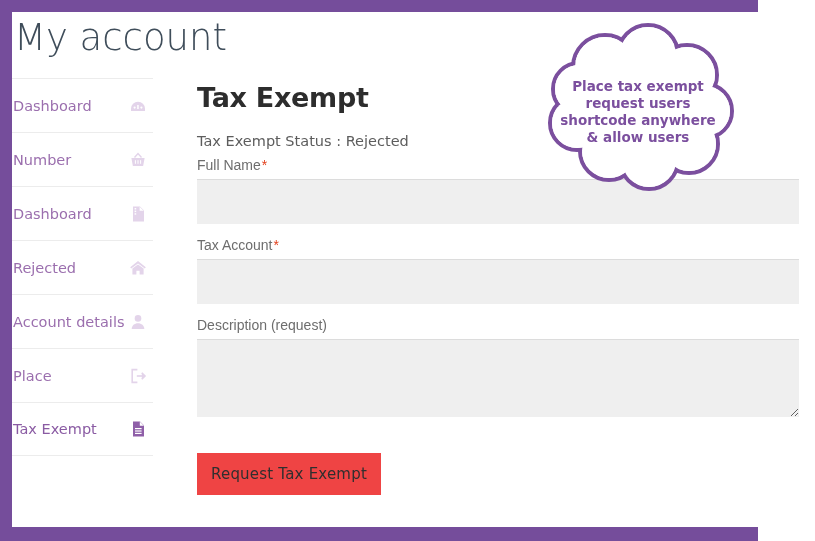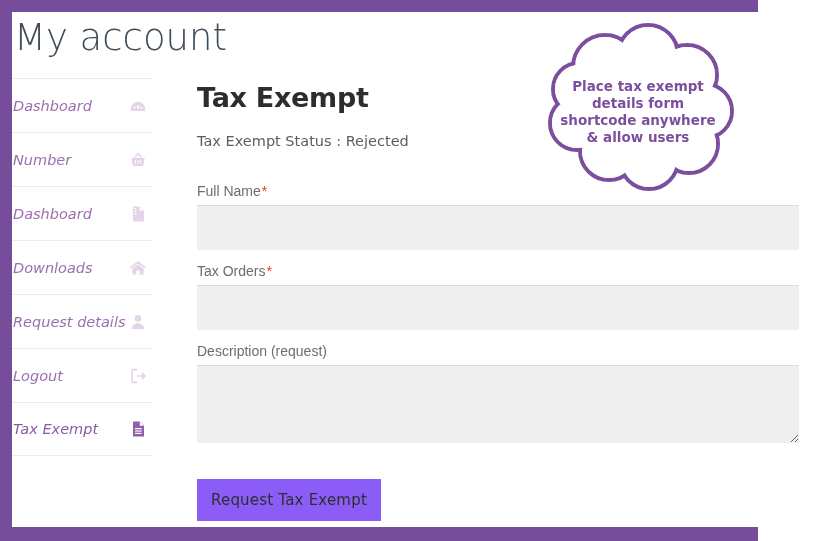--- a/index.html
+++ b/index.html
@@ -59,21 +59,20 @@
     padding: 0 6px 0 1px;
   }
   .nav-item:last-child { border-bottom: 1px solid #ececec; }
 
   .nav-label {
     font-size: 14.5px;
     color: #9b6fae;
     font-family: "DejaVu Sans", sans-serif;
     font-weight: 400;
     white-space: nowrap;
-    font-style: italic;
   }
   .nav-item.active .nav-label { color: #8a5ba3; }
 
   .nav-icon {
     width: 18px;
     height: 18px;
     flex: 0 0 18px;
     display: flex;
     align-items: center;
     justify-content: center;
@@ -97,21 +96,21 @@
     font-family: "DejaVu Sans", sans-serif;
     letter-spacing: -0.3px;
     margin-bottom: 20px;
     white-space: nowrap;
   }
 
   .status-line {
     font-size: 14.5px;
     color: #5d5d5d;
     font-family: "DejaVu Sans", sans-serif;
-    margin-bottom: 34px;
+    margin-bottom: 8px;
     white-space: nowrap;
   }
 
   .field { margin-bottom: 13px; }
 
   .field-label {
     display: block;
     font-size: 14px;
     color: #6d6d6d;
     font-family: Liberation Sans, sans-serif;
@@ -150,21 +149,21 @@
     font-size: 14px;
     color: #444;
     padding: 6px 10px;
     font-family: "DejaVu Sans", sans-serif;
   }
 
   .submit-btn {
     margin-top: 23px;
     width: 184px;
     height: 42px;
-    background: #8b5cf6;
+    background: #ef4444;
     border: none;
     color: #2f2f2f;
     font-size: 15px;
     font-family: "DejaVu Sans", sans-serif;
     cursor: pointer;
     letter-spacing: 0.2px;
   }
 
   
   #callout {
@@ -238,41 +237,41 @@
             <path d="M4 1.5h7L15 5.5v11H4v-15z"></path>
             <path d="M10.6 1.7v4h4" fill="#fff"></path>
             <rect x="5.6" y="3" width="1.6" height="1.5" fill="#fff"></rect>
             <rect x="5.6" y="5.6" width="1.6" height="1.5" fill="#fff"></rect>
             <rect x="5.6" y="8.2" width="1.6" height="1.5" fill="#fff"></rect>
           </svg>
         </span>
       </div>
 
       <div class="nav-item">
-        <span class="nav-label">Downloads</span>
+        <span class="nav-label">Rejected</span>
         <span class="nav-icon">
           <svg width="18" height="18" viewBox="0 0 18 18" fill="currentColor">
             <path d="M9 2 1.2 8.3l1 1.3L9 4.5l6.8 5.1 1-1.3L9 2z"></path>
             <path d="M3.4 9.6V15.4h4V11.7h3.2v3.7h4V9.6L9 5.6 3.4 9.6z"></path>
           </svg>
         </span>
       </div>
 
       <div class="nav-item">
-        <span class="nav-label">Request details</span>
+        <span class="nav-label">Account details</span>
         <span class="nav-icon">
           <svg width="18" height="18" viewBox="0 0 18 18" fill="currentColor">
             <circle cx="9" cy="5.4" r="3.3"></circle>
             <path d="M2.7 16c0-3.5 2.8-5.8 6.3-5.8s6.3 2.3 6.3 5.8H2.7z"></path>
           </svg>
         </span>
       </div>
 
       <div class="nav-item">
-        <span class="nav-label">Logout</span>
+        <span class="nav-label">Place</span>
         <span class="nav-icon">
           <svg width="18" height="18" viewBox="0 0 18 18" fill="none" stroke="currentColor" stroke-width="1.6">
             <path d="M8.4 2.6H3.2v12.8h5.2"></path>
             <path d="M7.8 9h8.2"></path>
             <path d="M12.8 5.8 16 9l-3.2 3.2" fill="currentColor"></path>
           </svg>
         </span>
       </div>
 
       <div class="nav-item active">
@@ -298,21 +297,21 @@
 
       <div class="field">
         <label class="field-label">
           <span>Full Name</span><span class="req">*</span>
         </label>
         <input class="text-input" type="text" value="" style="">
       </div>
 
       <div class="field">
         <label class="field-label">
-          <span>Tax Orders</span><span class="req">*</span>
+          <span>Tax Account</span><span class="req">*</span>
         </label>
         <input class="text-input" type="text" value="" style="">
       </div>
 
       <div class="field">
         <label class="field-label">Description (request)</label>
         <textarea class="textarea-input" style=""></textarea>
       </div>
 
       <button class="submit-btn">Request Tax Exempt</button>
@@ -341,20 +340,20 @@
           <circle cx="156" cy="125" r="27"></circle>
           <circle cx="116" cy="141" r="27"></circle>
           <circle cx="76" cy="132" r="27"></circle>
           <circle cx="44" cy="104" r="25"></circle>
           <circle cx="46" cy="70" r="24"></circle>
           <circle cx="108" cy="88" r="54"></circle>
         </g>
       </svg>
       <div class="callout-text">
         <div class="callout-line">Place tax exempt</div>
-        <div class="callout-line">details form</div>
+        <div class="callout-line">request users</div>
         <div class="callout-line">shortcode anywhere</div>
         <div class="callout-line">&amp; allow users</div>
       </div>
     </div>
 
   </div>
 </div>
 
 </body></html>

